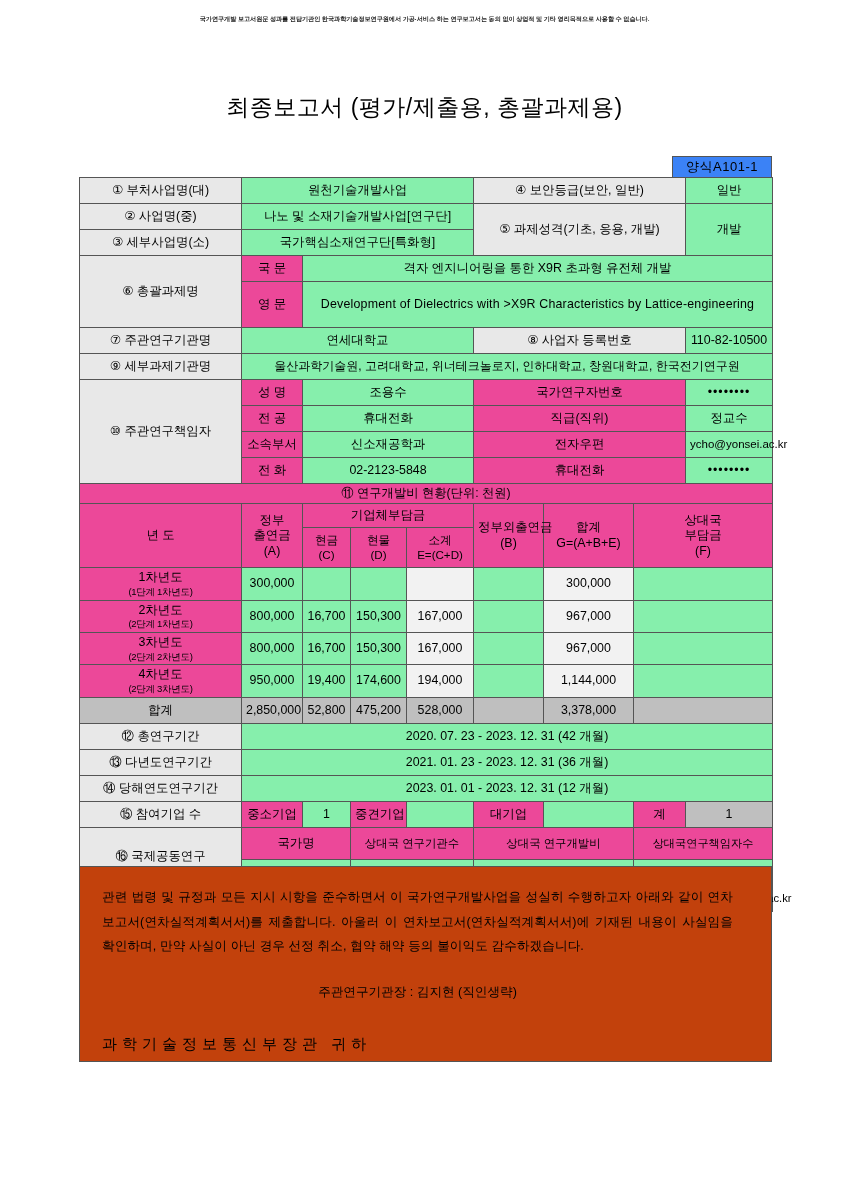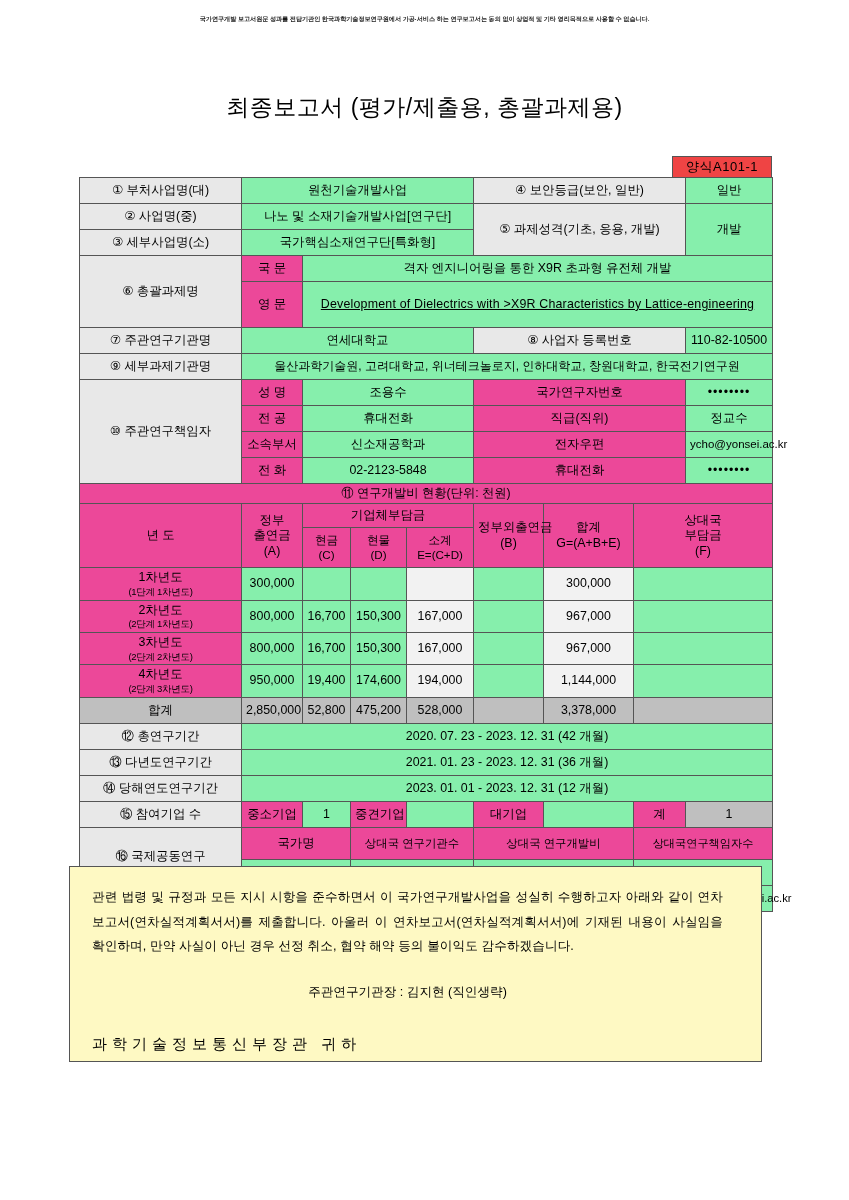--- a/index.html
+++ b/index.html
@@ -34,21 +34,21 @@
     font-size: 23px;
     letter-spacing: 0.5px;
     color: #000;
   }
 
   .formbadge-wrap {
     position: absolute;
     left: 672px; top: 156px;
     width: 100px; height: 22px;
     border: 1px solid #555;
-    background: #ef4444;
+    background: #3b82f6;
     font-size: 13px;
     display: flex; align-items: center; justify-content: center;
     letter-spacing: 0.5px;
   }
 
   table.main {
     position: absolute;
     left: 79px; top: 177px;
     width: 693px;
     border-collapse: collapse;
@@ -72,31 +72,31 @@
   }
   td.lblc {
     background: #ec4899;
     text-align: center;
     white-space: nowrap;
   }
   td.val { background: #86efac; }
   td.valshade { background: #f2f2f2; }
   td.sum { background: #bfbfbf; font-weight: normal; }
   td.num { text-align: right; padding-right: 6px; }
-  td.eng { font-size: 12.2px; line-height: 1.45; padding: 4px 8px; text-align: justify; text-align-last: center; letter-spacing: 0.2px; text-decoration: underline;}
+  td.eng { font-size: 12.2px; line-height: 1.45; padding: 4px 8px; text-align: justify; text-align-last: center; letter-spacing: 0.2px;}
   td.tall { height: 34px; }
   .sub { font-size: 9.5px; display: block; letter-spacing: -0.3px; }
   .dots { letter-spacing: 1px; font-size: 11px; }
 
   .declbox {
     position: absolute;
-    left: 69px; top: 866px;
+    left: 79px; top: 866px;
     width: 693px; height: 196px;
     border: 1px solid #555;
-    background: #fef9c3;
+    background: #c2410c;
     padding: 18px 38px 0 22px;
   }
   .decl-p {
     font-size: 12.6px;
     line-height: 1.95;
     text-align: justify;
     text-align-last: left;
     letter-spacing: 0.1px;
     margin: 0;
   }

